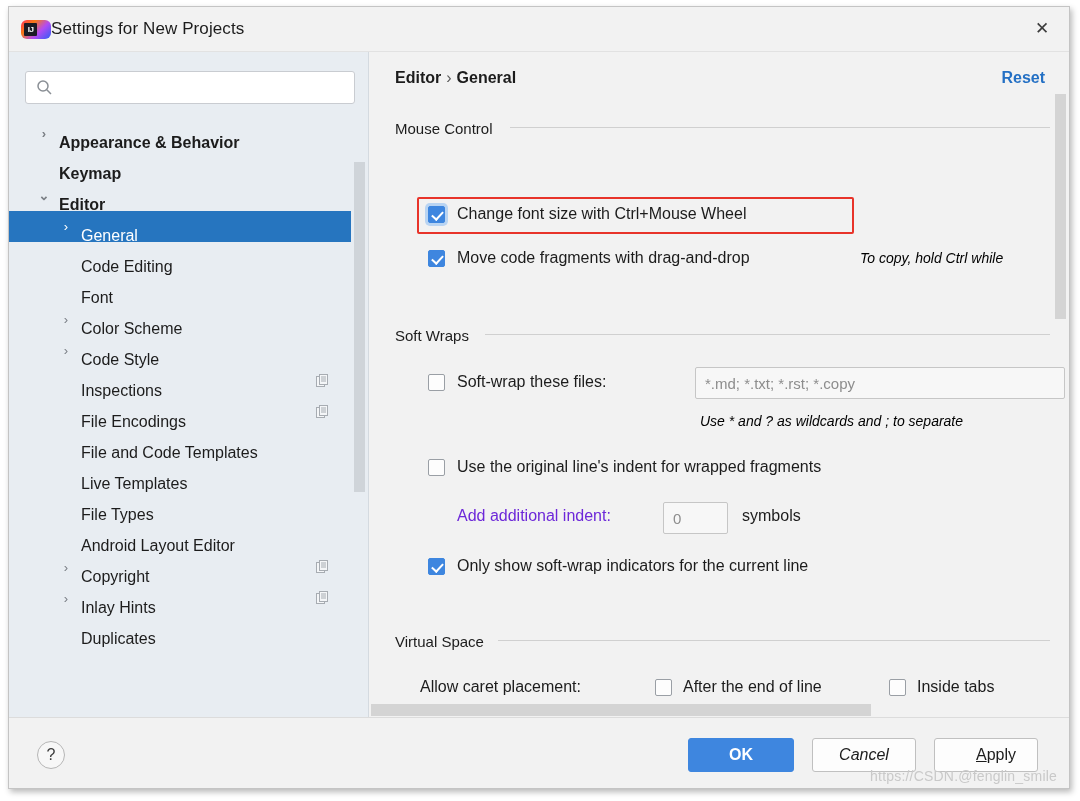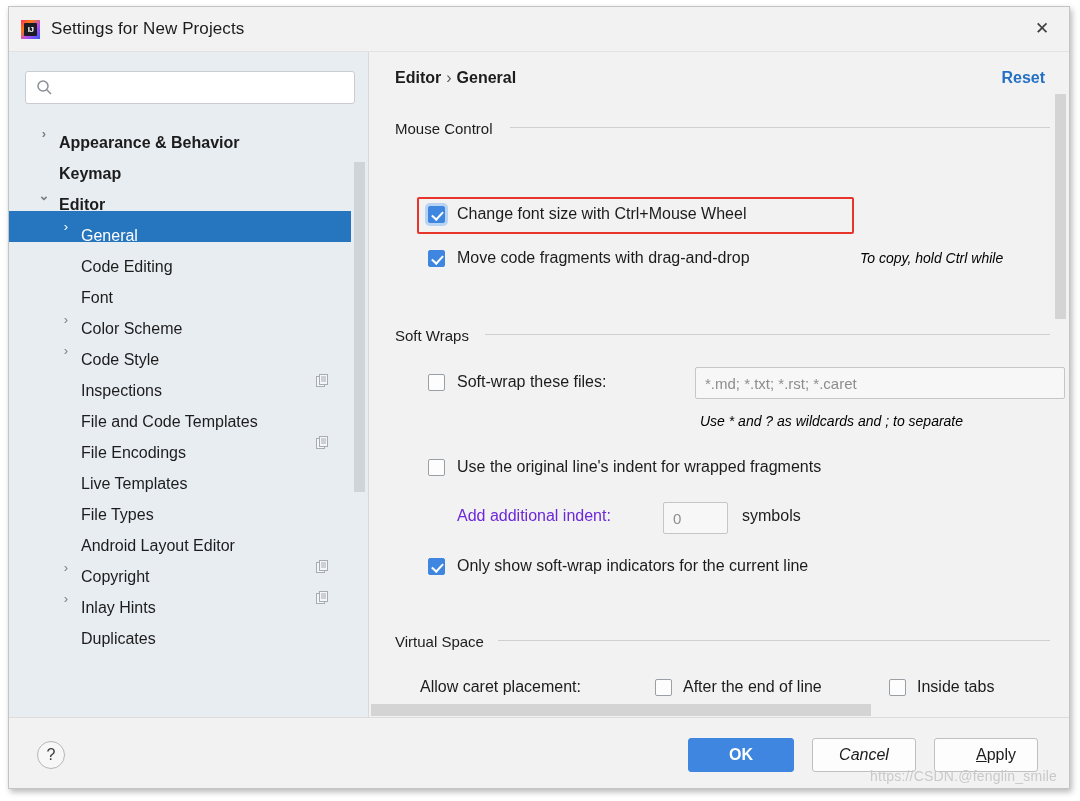--- a/index.html
+++ b/index.html
@@ -22,22 +22,22 @@
     overflow: hidden;
   }
 
   
   .titlebar {
     position: absolute; left: 0; top: 0; width: 1060px; height: 45px;
     background: #f2f2f2;
     border-bottom: 1px solid #e2e2e2;
   }
   .ij-logo {
-    position: absolute; left: 12px; top: 13px; width: 19px; height: 19px;
-    border-radius: 0;
+    position: absolute; left: 12px; top: 13px; width: 30px; height: 19px;
+    border-radius: 6px;
     background: linear-gradient(135deg, #fe315d 0%, #f97a12 30%, #b24bf3 62%, #2d5cf6 100%);
     overflow: hidden;
   }
   .ij-logo::after {
     content: ""; position: absolute; left: 3px; top: 3px;
     width: 13px; height: 13px; background: #1b1b24; border-radius: 1px;
   }
   .ij-logo .ijtxt {
     position: absolute; left: 0; top: 0; width: 19px; height: 19px;
     z-index: 3; color: #fff; font-size: 8px; font-weight: bold;
@@ -259,35 +259,35 @@
             <svg class="scope-ico" viewBox="0 0 13 14">
               <rect x="0.5" y="2.5" width="8" height="10" fill="#fff" stroke="#6d7278"></rect>
               <rect x="3.5" y="0.5" width="8" height="10" fill="#fff" stroke="#6d7278"></rect>
               <line x1="5" y1="3" x2="10" y2="3" stroke="#6d7278"></line>
               <line x1="5" y1="5" x2="10" y2="5" stroke="#6d7278"></line>
               <line x1="5" y1="7" x2="10" y2="7" stroke="#6d7278"></line>
             </svg>
           </div>
           <div class="tnode lvl1">
             <span class="arw"></span>
-            <span class="lbl">File and Code Templates</span>
-          </div>
-          <div class="tnode lvl1">
-            <span class="arw"></span>
             <span class="lbl">File Encodings</span>
             <svg class="scope-ico" viewBox="0 0 13 14">
               <rect x="0.5" y="2.5" width="8" height="10" fill="#fff" stroke="#6d7278"></rect>
               <rect x="3.5" y="0.5" width="8" height="10" fill="#fff" stroke="#6d7278"></rect>
               <line x1="5" y1="3" x2="10" y2="3" stroke="#6d7278"></line>
               <line x1="5" y1="5" x2="10" y2="5" stroke="#6d7278"></line>
               <line x1="5" y1="7" x2="10" y2="7" stroke="#6d7278"></line>
             </svg>
           </div>
           <div class="tnode lvl1">
             <span class="arw"></span>
+            <span class="lbl">File and Code Templates</span>
+          </div>
+          <div class="tnode lvl1">
+            <span class="arw"></span>
             <span class="lbl">Live Templates</span>
           </div>
           <div class="tnode lvl1">
             <span class="arw"></span>
             <span class="lbl">File Types</span>
           </div>
           <div class="tnode lvl1">
             <span class="arw"></span>
             <span class="lbl">Android Layout Editor</span>
           </div>
@@ -338,21 +338,21 @@
     <div class="cb checked" style="left:58px; top:198px;"></div>
     <div class="row-lbl" style="left:87px; top:197px;">Move code fragments with drag-and-drop</div>
     <div class="hint" style="left:490px; top:198px;">To copy, hold Ctrl while</div>
 
     <div class="sec-title" style="left:25px; top:275px;">Soft Wraps</div>
     <div class="sec-rule" style="left:115px; top:282px; width:565px;"></div>
 
     <div class="cb" style="left:58px; top:322px;"></div>
     <div class="row-lbl" style="left:87px; top:321px;">Soft-wrap these files:</div>
     <div class="txtfield" style="left:325px; top:315px; width:370px; height:32px;">
-      <span class="val">*.md; *.txt; *.rst; *.caret</span>
+      <span class="val">*.md; *.txt; *.rst; *.copy</span>
     </div>
     <div class="hint" style="left:330px; top:361px;">Use * and ? as wildcards and ; to separate</div>
 
     <div class="cb" style="left:58px; top:407px;"></div>
     <div class="row-lbl" style="left:87px; top:406px;">Use the original line's indent for wrapped fragments</div>
 
     <div class="row-lbl muted" style="left:87px; top:455px;">Add additional indent:</div>
     <div class="txtfield" style="left:293px; top:450px; width:65px; height:32px;">
       <span class="val">0</span>
     </div>

